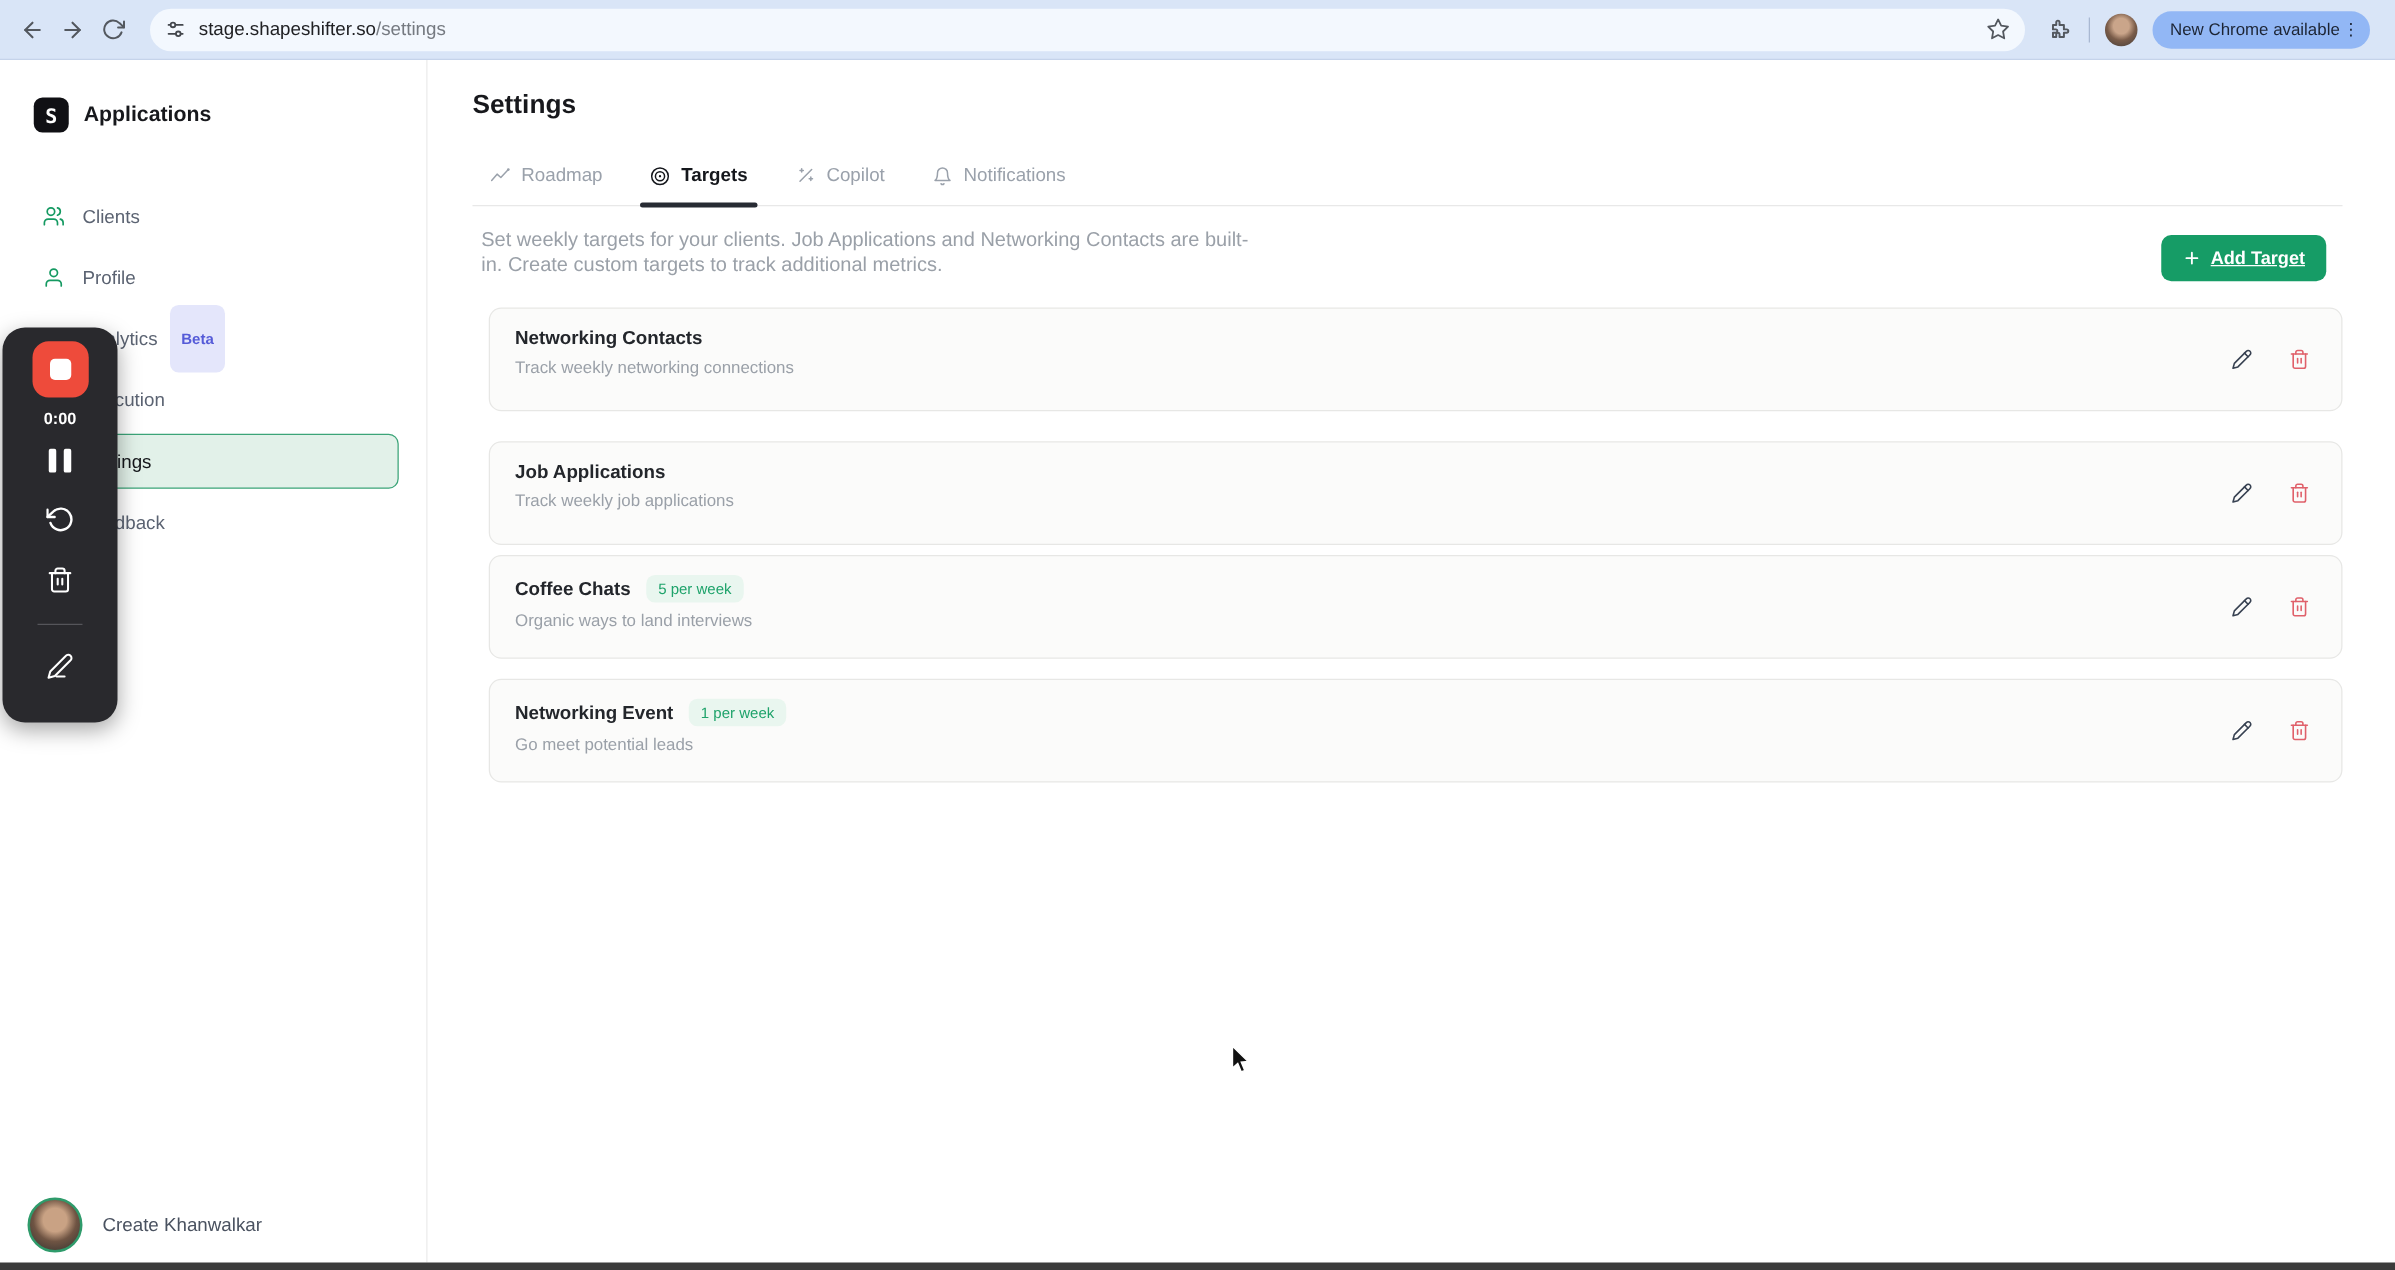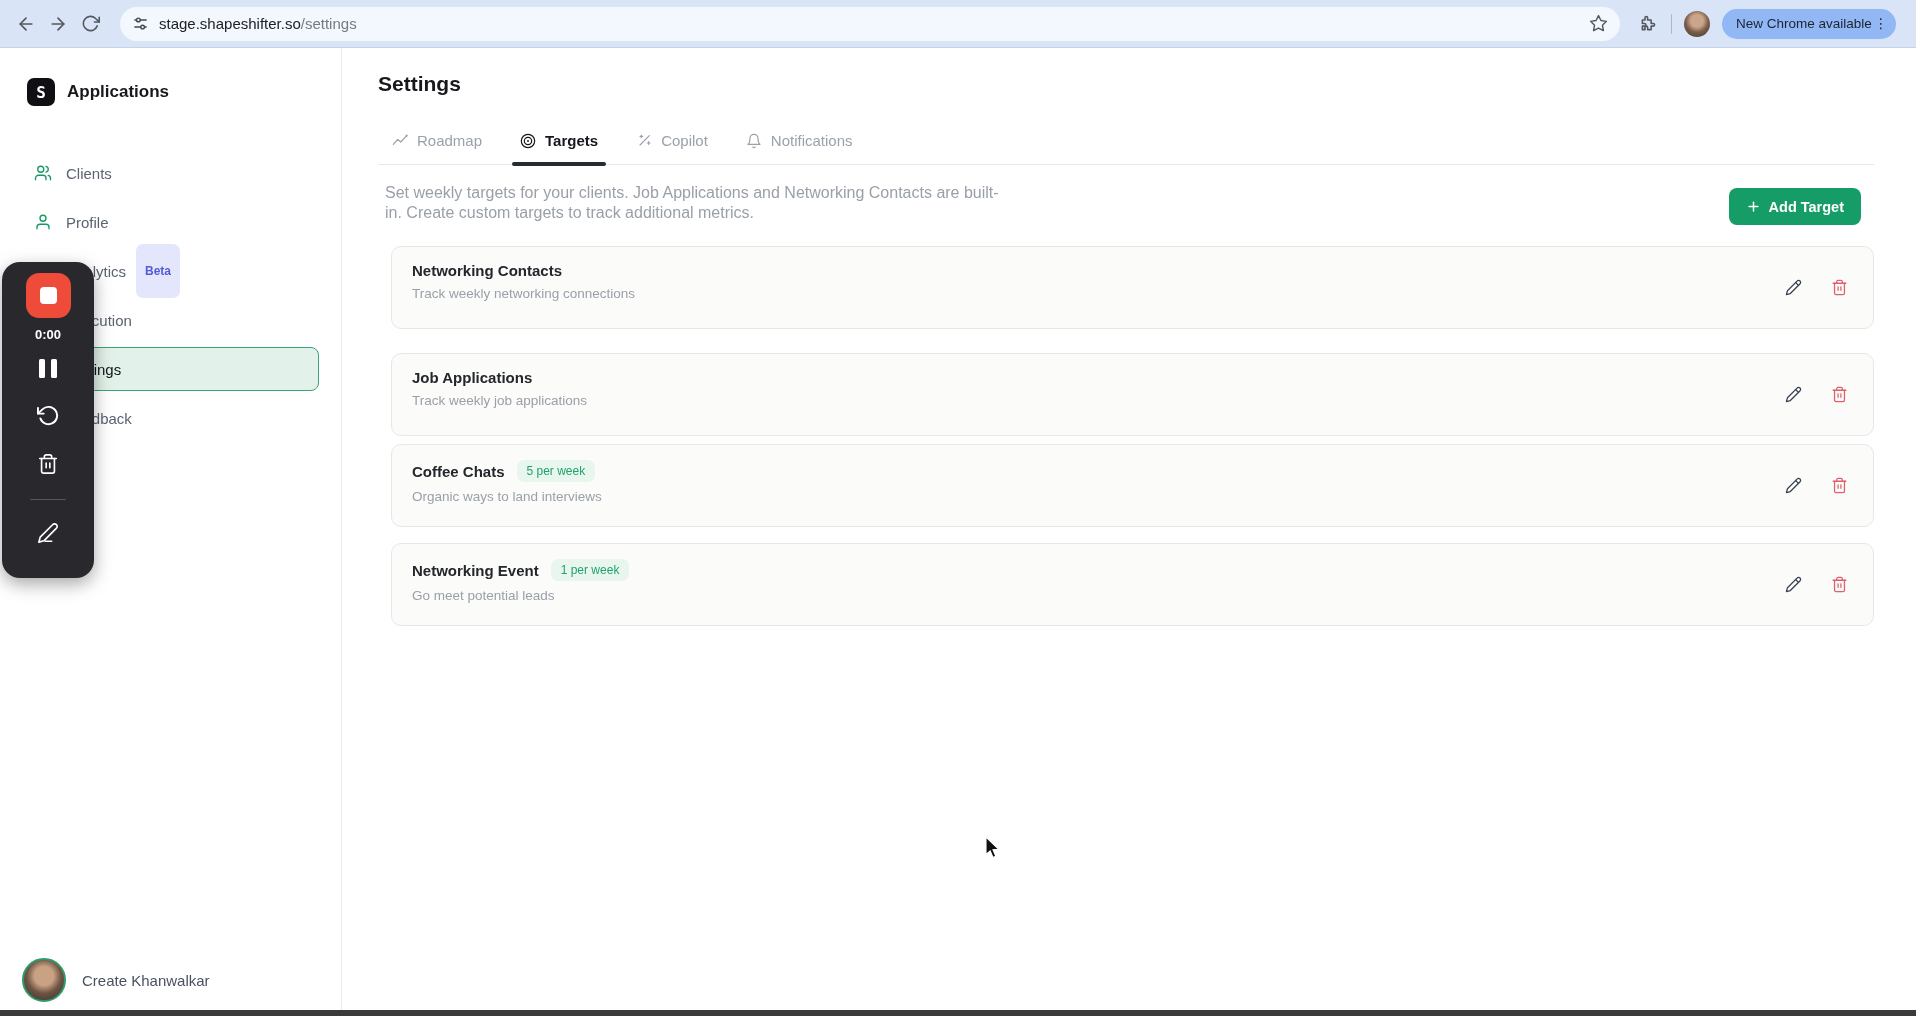--- a/index.html
+++ b/index.html
@@ -74,21 +74,21 @@
       color:#9aa1ab; position:relative; cursor:pointer; }
   .tab .ic { width:16px; height:16px; display:flex; }
   .tab.active { color:#15171c; font-weight:600; }
   .tab.active::after { content:""; position:absolute; left:-6px; right:-6px; bottom:-2px;
       height:4px; background:#272b33; border-radius:3px; }
   .lede { position:absolute; left:43px; top:135px; width:630px; font-size:16px;
       line-height:20px; color:#9aa0a8; }
   .add-btn { position:absolute; right:55px; top:140px; height:37px; background:#169c66;
       border:none; border-radius:8px; color:#fff; font-size:14.5px; font-weight:600;
       display:flex; align-items:center; gap:8px; padding:0 17px; cursor:pointer;
-      font-family:"Liberation Sans", sans-serif; }
+      font-family:"Liberation Sans", sans-serif;text-decoration:underline; }
   .cards { position:absolute; left:49px; right:42px; top:198px; }
   .card { height:83px; background:#fbfbfa; border:1px solid #e7e7e5; border-radius:10px;
       display:flex; align-items:center; padding:0 20px; }
   .card + .card { margin-top:16px; }
   .card:nth-child(2) { margin-top:24px; }
   .card:nth-child(3) { margin-top:8px; }
   .card-body { align-self:flex-start; padding-top:15px; }
   .card-title-row { display:flex; align-items:center; gap:12px; }
   .card-title { font-size:15px; font-weight:600; color:#23262b; }
   .freq-badge { background:#e9f6ef; color:#1fa36b; font-size:12px; padding:4px 10px; border-radius:7px; }

